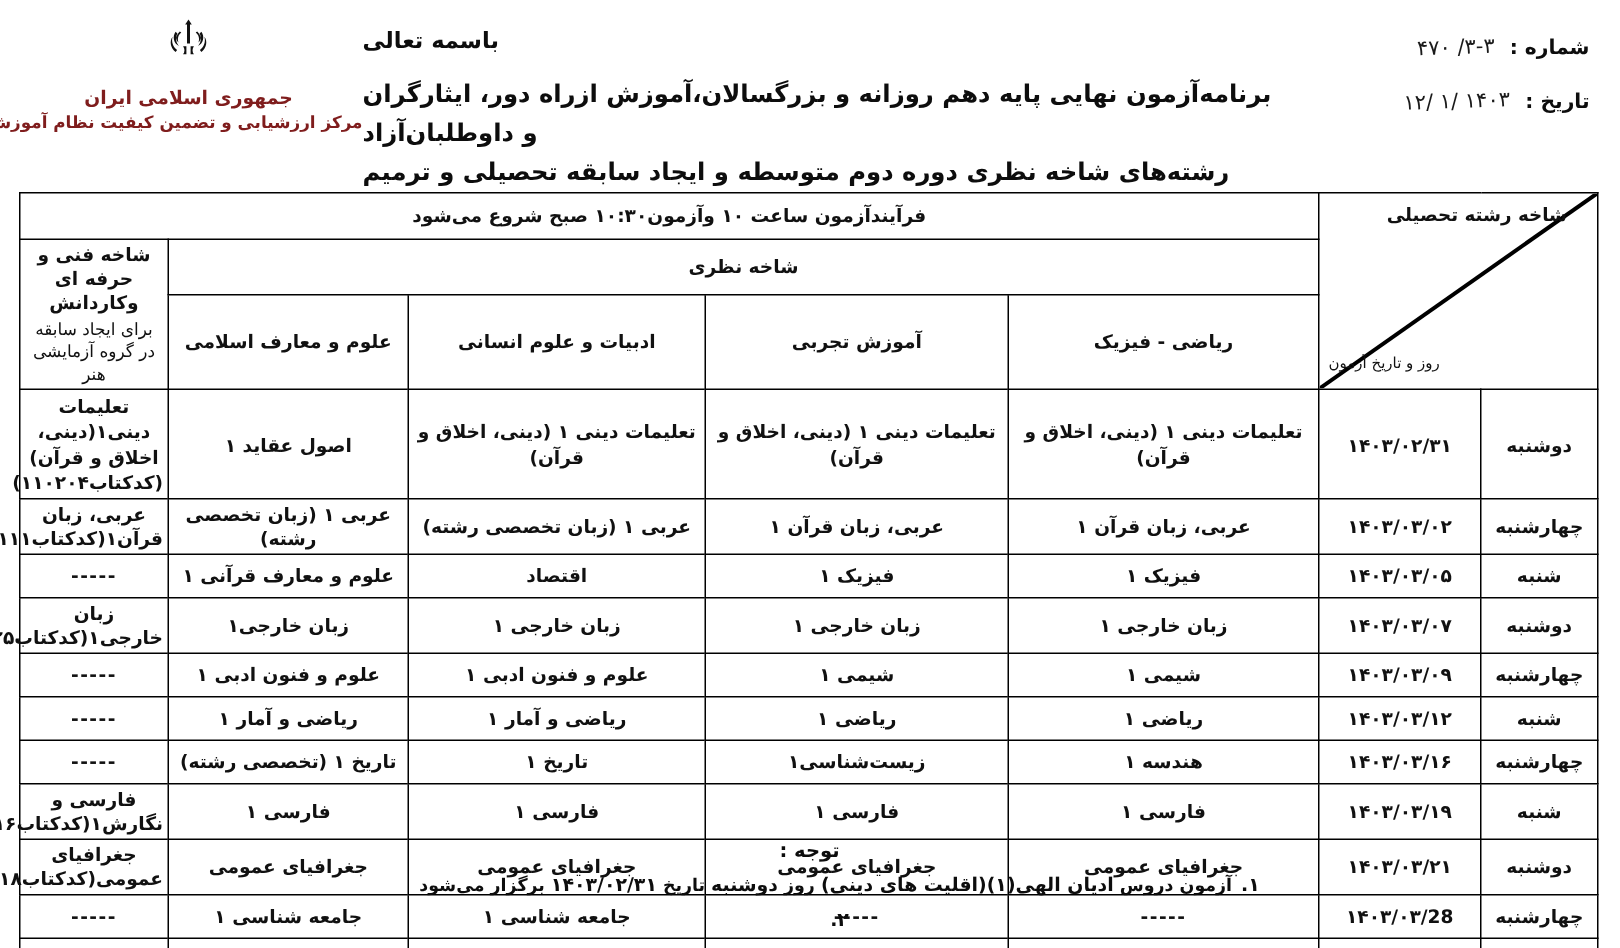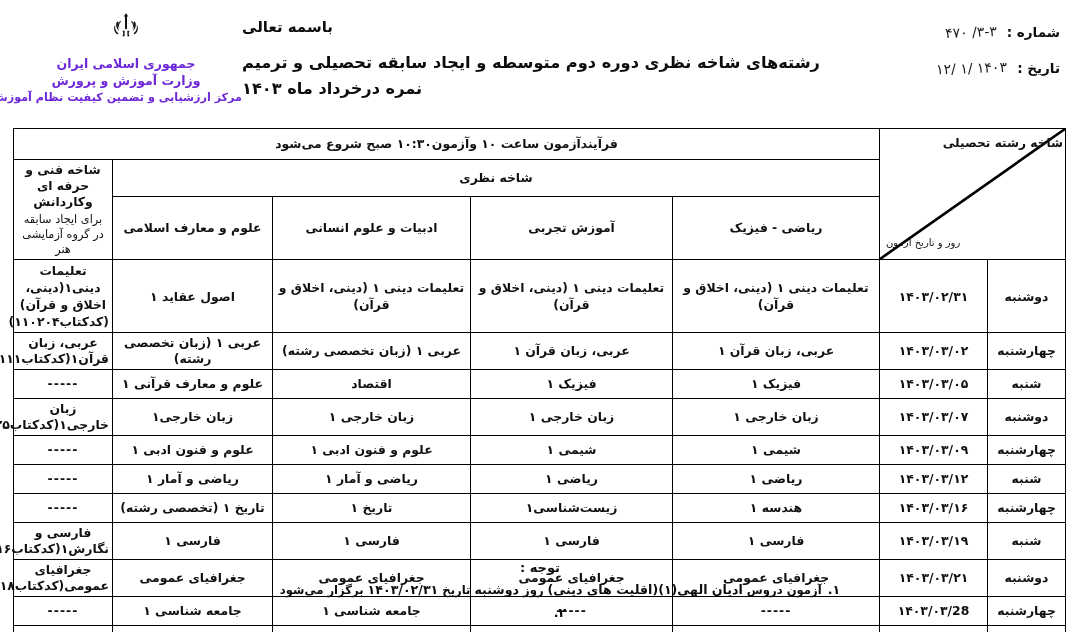--- a/index.html
+++ b/index.html
@@ -35,21 +35,21 @@
     font-weight:bold;
     letter-spacing:0;
     color:#111;
     margin-bottom:3px;
   }
   .org-line{
     font-size:12.5px;
     font-weight:bold;
     line-height:17px;
     white-space:nowrap;
-    color:#6d28d9;
+    color:#7f1d1d;
   }
   .org-line.small{font-size:11.2px;}
 
   .titlewrap{
     flex:1 1 auto;
     text-align:left;
     padding-top:10px;
   }
   .basmeh{
     font-size:15px;
@@ -143,21 +143,21 @@
     height:100px;
     overflow:hidden;
   }
   .corner .diag{
     position:absolute;inset:0;
     width:100%;height:100%;
     pointer-events:none;
   }
   .corner .t1{
     position:absolute;
-    top:6px;right:2px;
+    top:6px;right:20px;
     font-size:12.2px;
     font-weight:bold;
     white-space:nowrap;
   }
   .corner .t2{
     position:absolute;
     bottom:8px;left:6px;
     font-size:10px;
     font-weight:normal;
     white-space:nowrap;
@@ -209,40 +209,40 @@
         <span class="hand">۳-۳/ ۴۷۰</span>
       </div>
       <div class="stamp-row">
         <span>تاریخ :</span>
         <span class="hand">۱۴۰۳ /۱ /۱۲</span>
       </div>
     </div>
 
     <div class="titlewrap">
       <div class="basmeh">باسمه تعالی</div>
+      <div class="maintitle">برنامه‌آزمون نهایی پایه دهم روزانه و بزرگسالان،آموزش ازراه دور، ایثارگران و داوطلبان‌آزاد</div>
       <div class="maintitle">رشته‌های شاخه نظری دوره دوم متوسطه و ایجاد سابقه تحصیلی و ترمیم نمره در‌خرداد ماه ۱۴۰۳</div>
     </div>
 
     <div class="org">
       <div class="emblem">
         <svg width="40" height="34" viewBox="0 0 40 34" aria-hidden="true">
           <g fill="#111">
             <path d="M19 4 h2 v13 h-2 z"></path>
             <path d="M20 1 l2.2 3.4 h-4.4 z"></path>
             <path d="M14.2 9 c-2.6 2.2 -3.4 6.6 -0.6 9.6 c-3.4 -1.4 -4.6 -6.2 -2.2 -9.4 l1.2 1.2 c-1.2 2 -0.8 4.6 0.8 6 c-1 -2.6 -0.2 -5.4 1.8 -6.8 z"></path>
             <path d="M25.8 9 c2.6 2.2 3.4 6.6 0.6 9.6 c3.4 -1.4 4.6 -6.2 2.2 -9.4 l-1.2 1.2 c1.2 2 0.8 4.6 -0.8 6 c1 -2.6 0.2 -5.4 -1.8 -6.8 z"></path>
             <path d="M9.4 12.5 c-1 3.4 0.4 7 3 8.8 l-1 1.3 c-3.2 -2.4 -4.4 -7 -2 -10.1 z"></path>
             <path d="M30.6 12.5 c1 3.4 -0.4 7 -3 8.8 l1 1.3 c3.2 -2.4 4.4 -7 2 -10.1 z"></path>
             <path d="M16.4 18.8 c1.2 1.6 1.2 3.8 0 5.4 h2.2 v-5.4 z"></path>
             <path d="M23.6 18.8 c-1.2 1.6 -1.2 3.8 0 5.4 h-2.2 v-5.4 z"></path>
           </g>
         </svg>
       </div>
       <div class="org-line">جمهوری اسلامی ایران</div>
-      <div class="org-line">وزارت آموزش و پرورش</div>
       <div class="org-line small">مرکز ارزشیابی و تضمین کیفیت نظام آموزش</div>
     </div>
 
   </div>
 
   <div class="tablewrap">
     <table class="sched">
       <colgroup>
         <col style="width:78px">
         <col style="width:108px">

